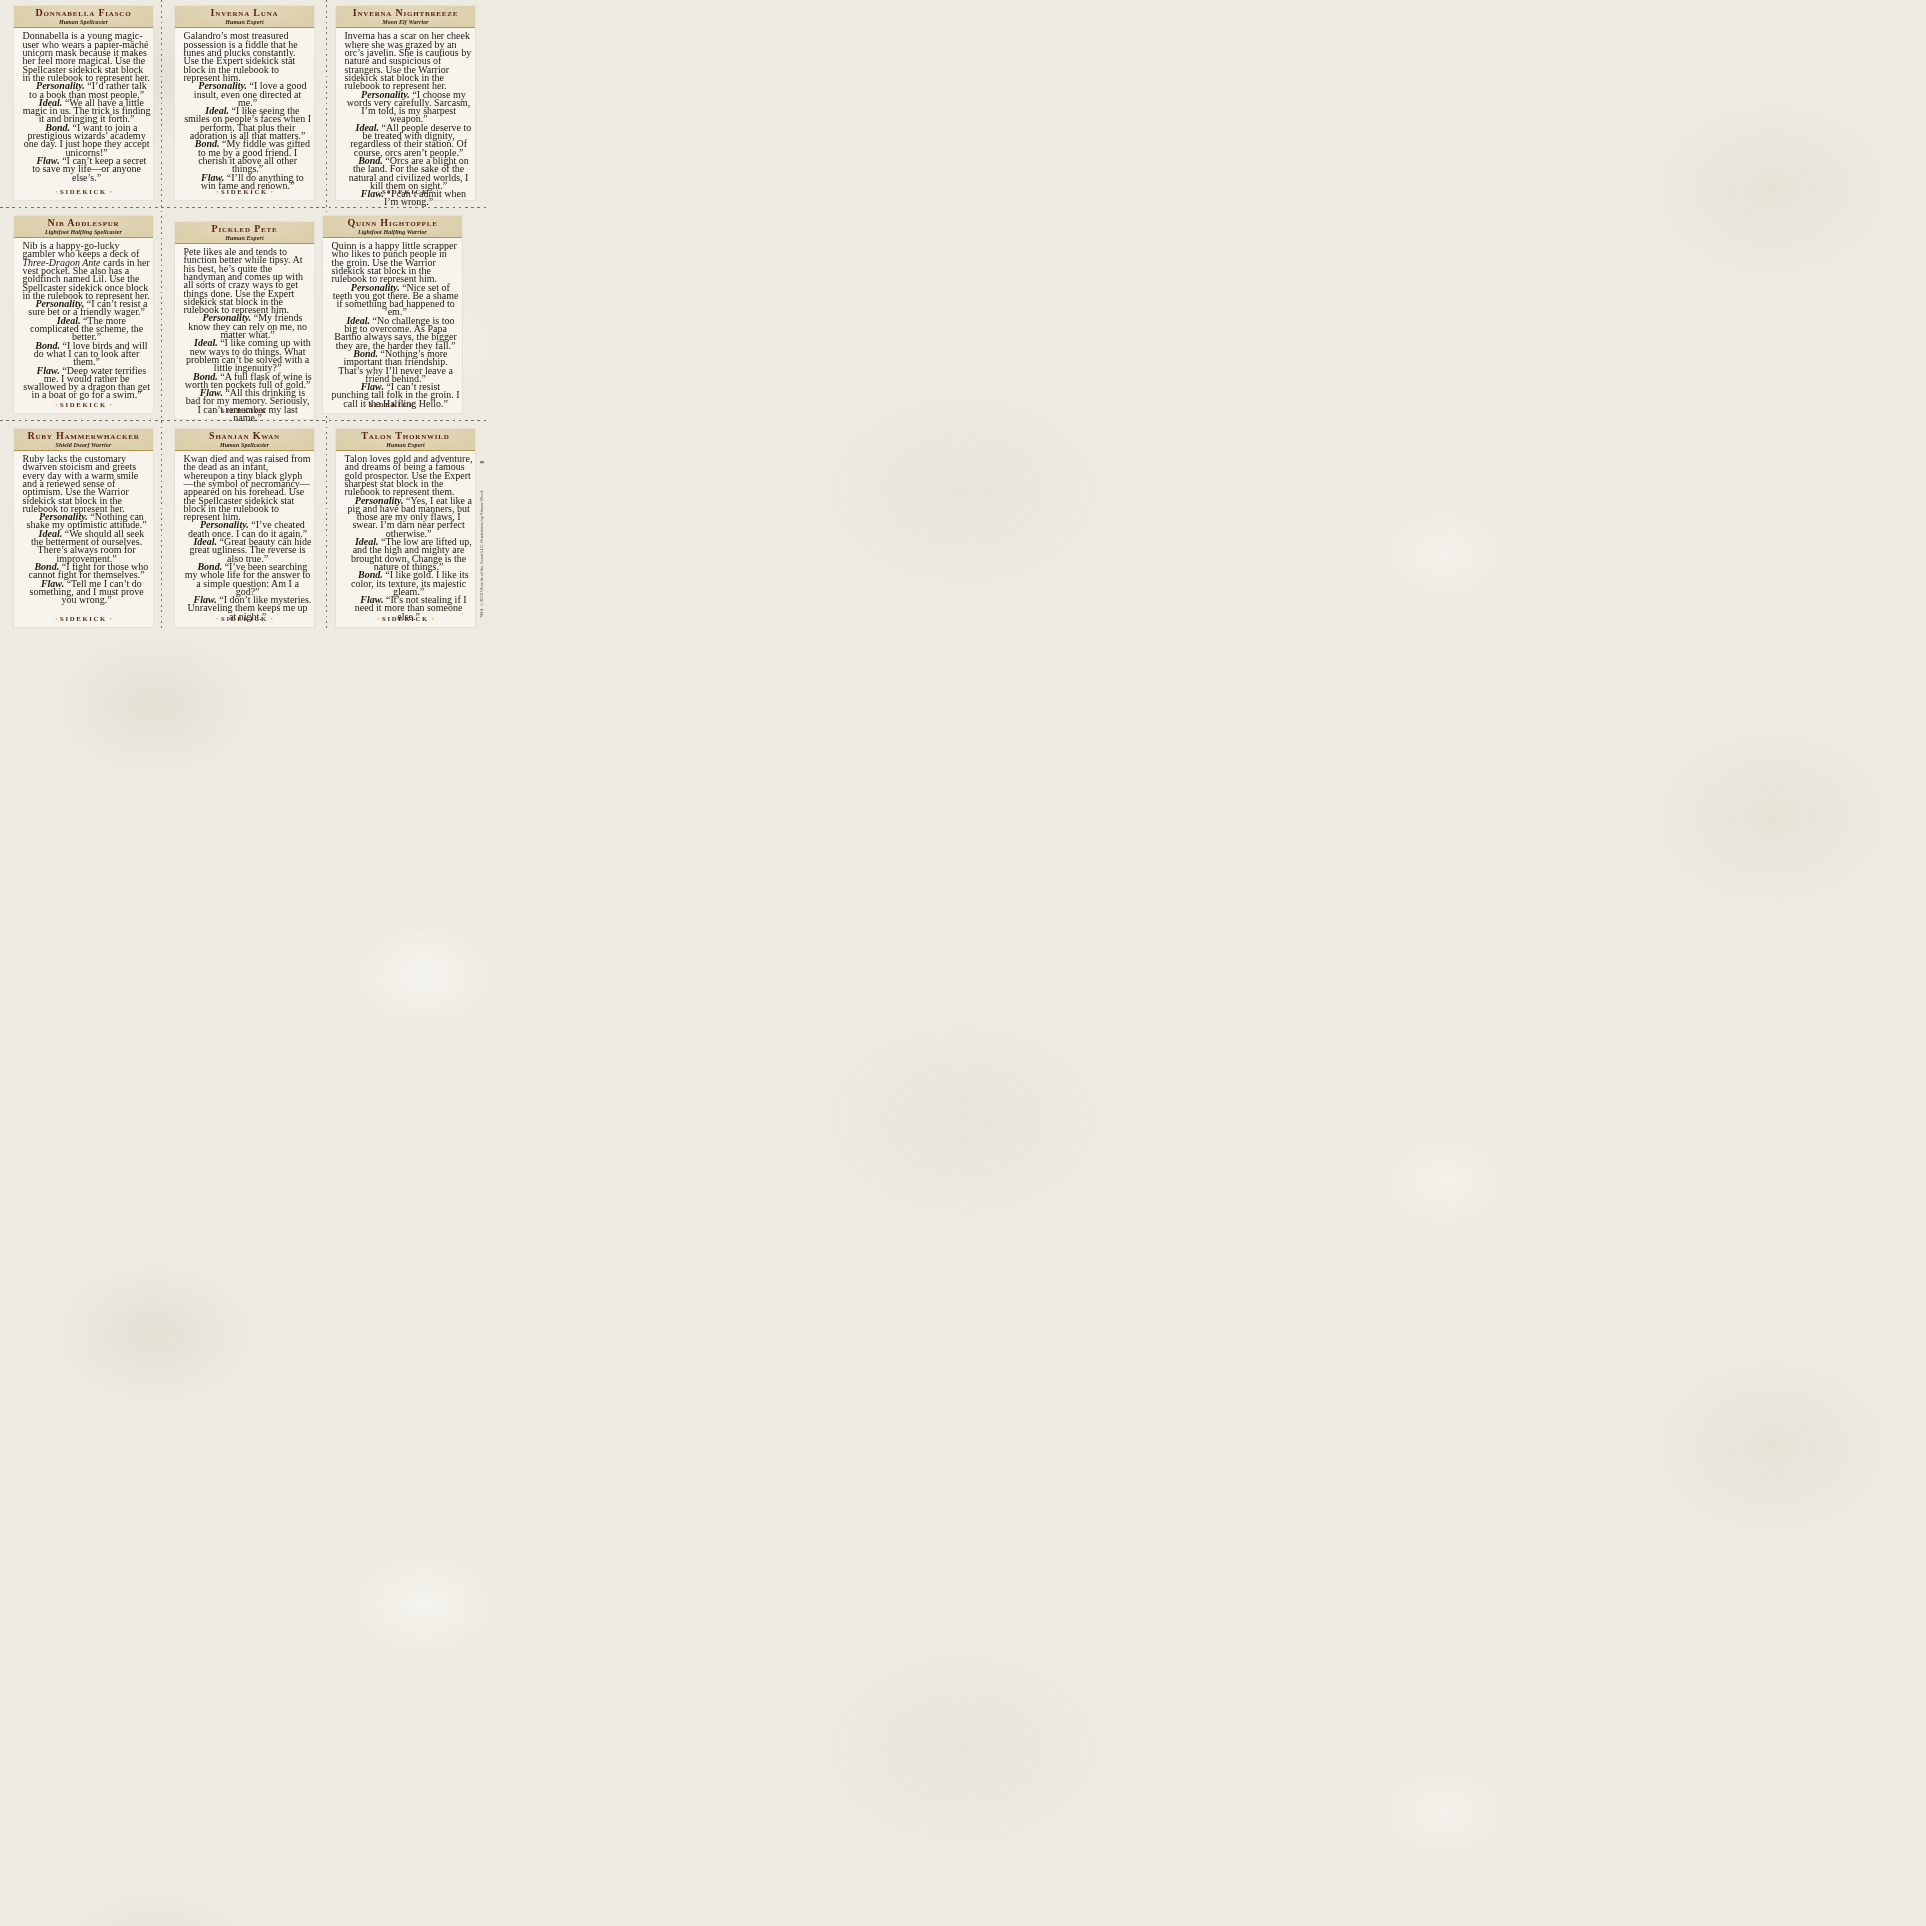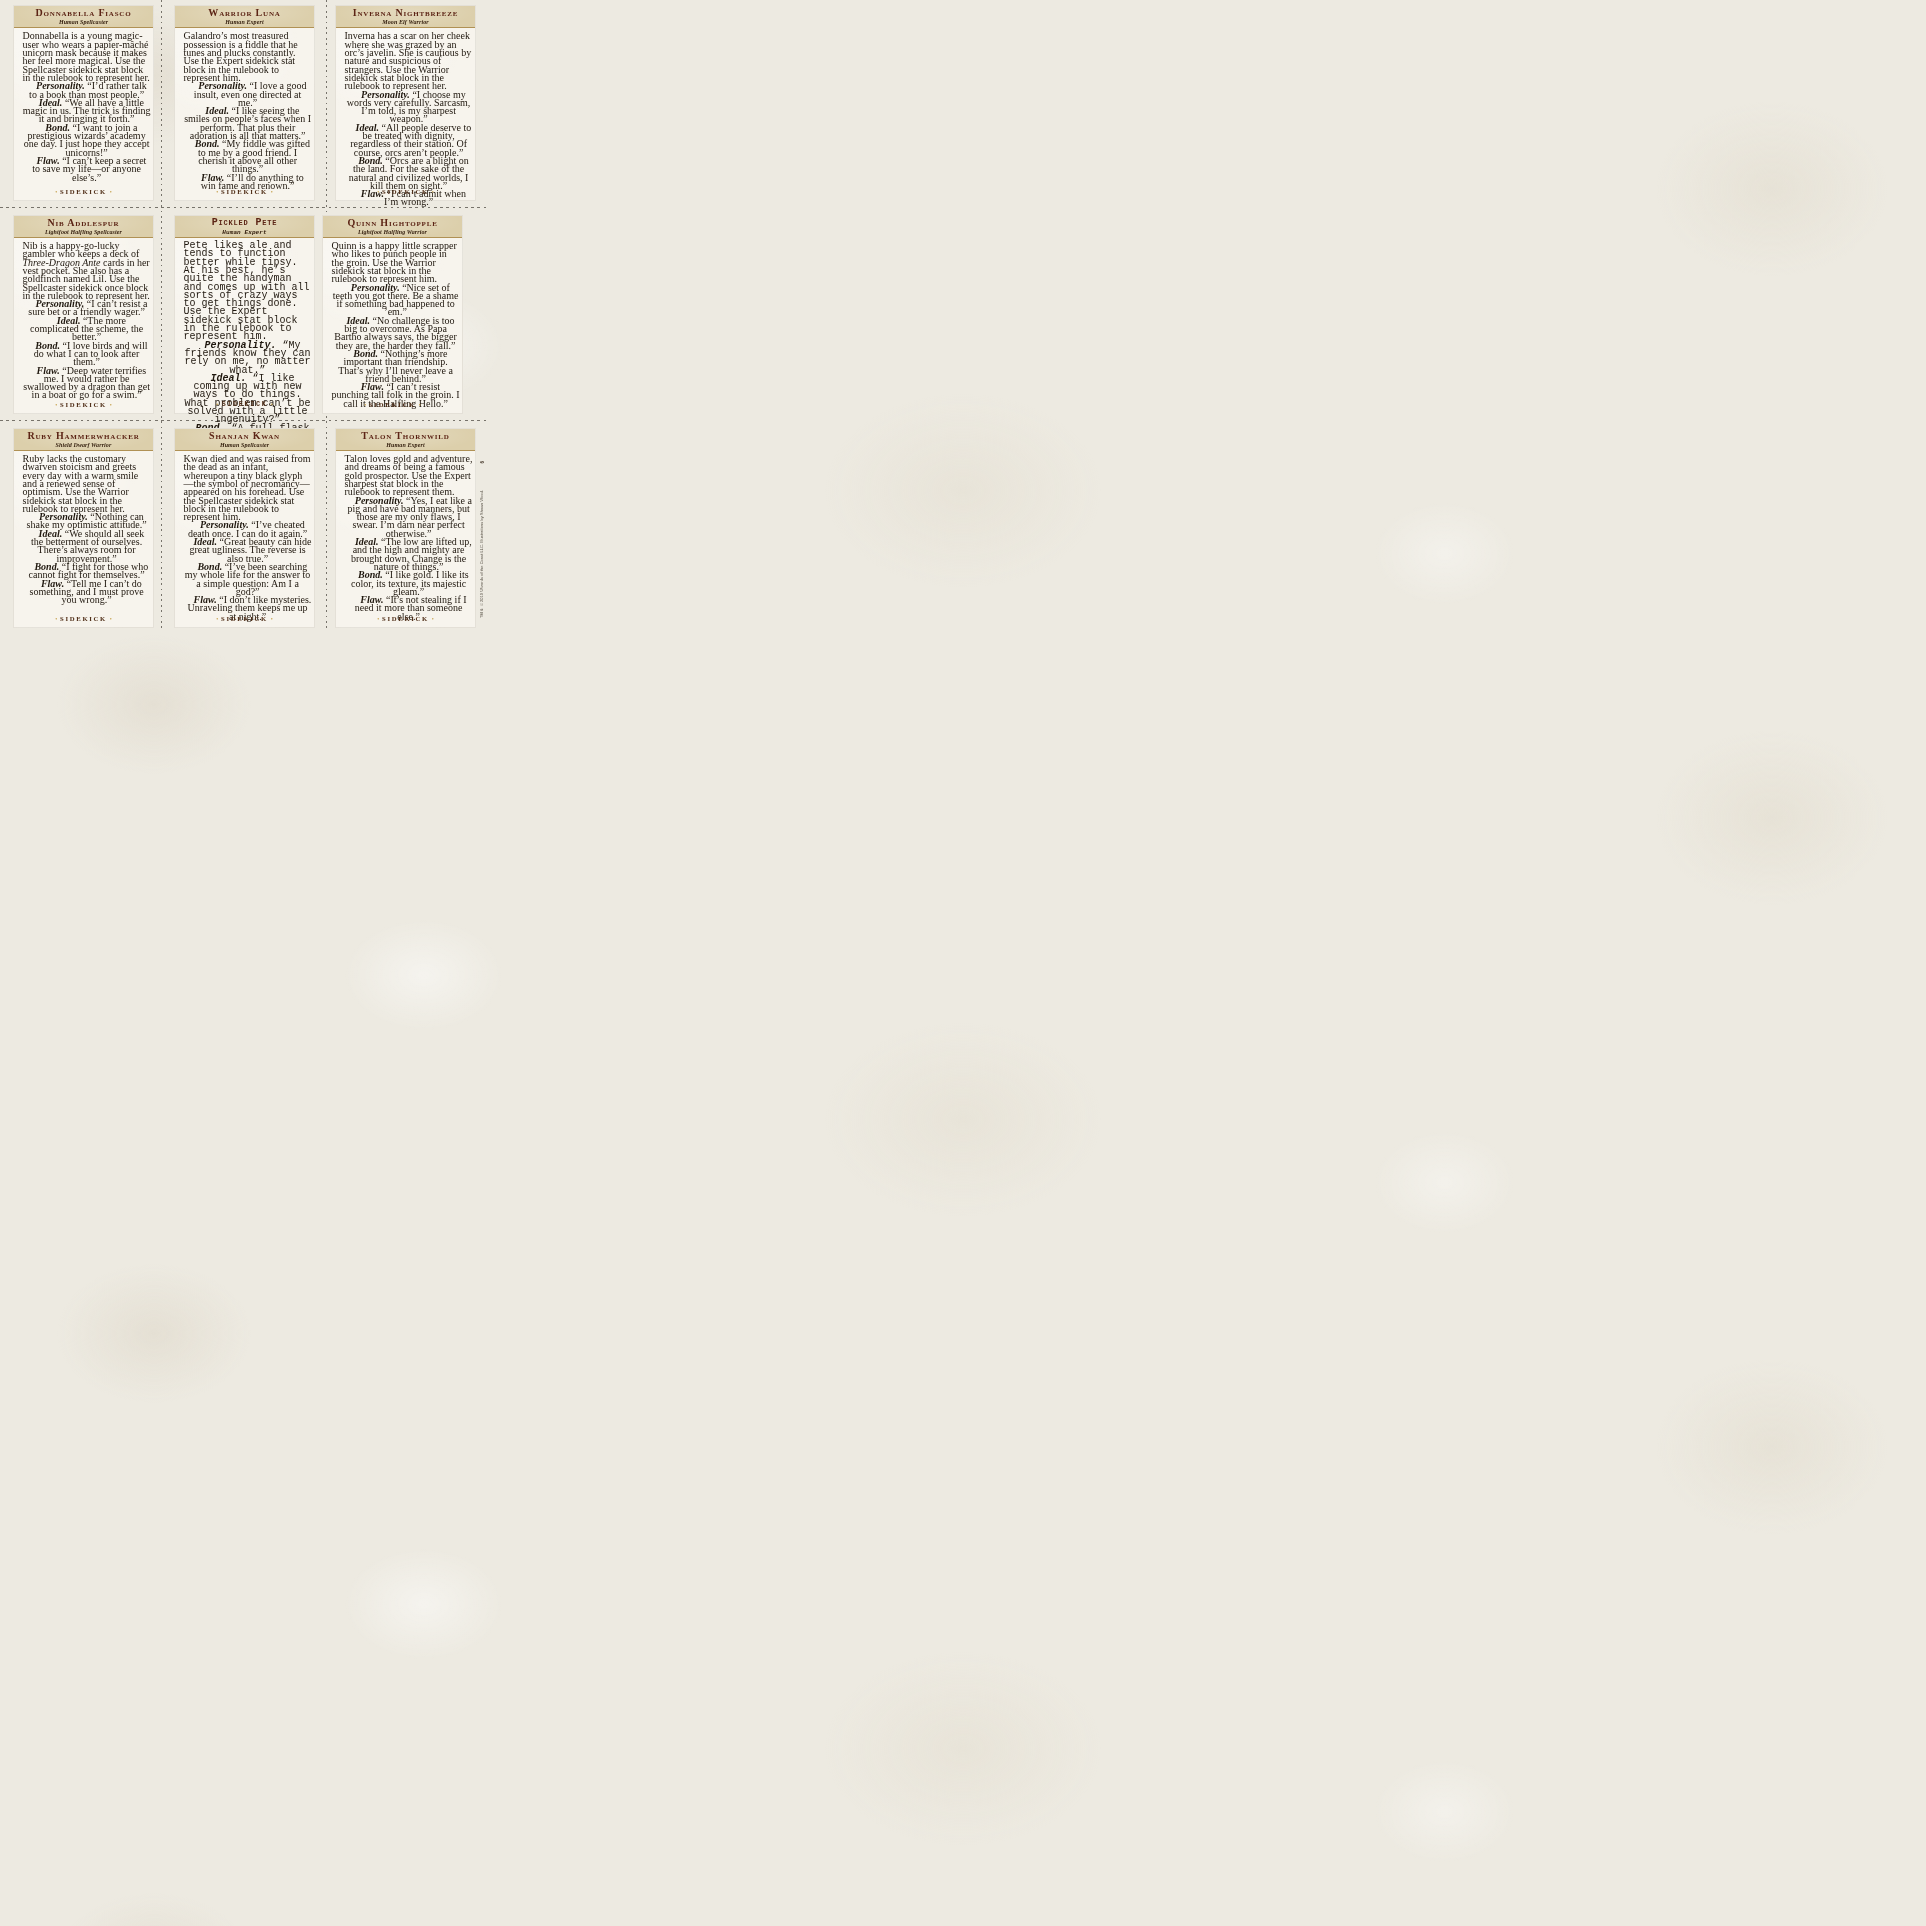--- a/index.html
+++ b/index.html
@@ -63,21 +63,21 @@
           <p class="trait"><span class="trait-label">Ideal.</span> “We all have a little magic in us. The trick is finding it and bringing it forth.”</p>
           <p class="trait"><span class="trait-label">Bond.</span> “I want to join a prestigious wizards’ academy one day. I just hope they accept unicorns!”</p>
           <p class="trait"><span class="trait-label">Flaw.</span> “I can’t keep a secret to save my life—or anyone else’s.”</p>
         </div>
     <footer class="card-footer">
       <span class="dot">•</span><span class="footer-word">SIDEKICK</span><span class="dot">•</span>
     </footer>
   </article>
       <article class="card" style="left: 174px; top: 5.4px; height: 196px;">
     <header class="card-header">
-      <h2 class="card-title">Warrior Luna</h2>
+      <h2 class="card-title">Inverna Luna</h2>
       <div class="card-subtitle">Human Expert</div>
     </header>
     <div class="card-body">
       <p class="intro"><span>Galandro’s most treasured possession is a fiddle that he tunes and plucks constantly. Use the Expert sidekick stat block in the rulebook to represent him.</span></p>
     <p class="trait"><span class="trait-label">Personality.</span> “I love a good insult, even one directed at me.”</p>
           <p class="trait"><span class="trait-label">Ideal.</span> “I like seeing the smiles on people’s faces when I perform. That plus their adoration is all that matters.”</p>
           <p class="trait"><span class="trait-label">Bond.</span> “My fiddle was gifted to me by a good friend. I cherish it above all other things.”</p>
           <p class="trait"><span class="trait-label">Flaw.</span> “I’ll do anything to win fame and renown.”</p>
         </div>
     <footer class="card-footer">
@@ -109,21 +109,21 @@
       <p class="intro"><span>Nib is a happy-go-lucky gambler who keeps a deck of </span><span class="it">Three-Dragon Ante</span><span> cards in her vest pocket. She also has a goldfinch named Lil. Use the Spellcaster sidekick once block in the rulebook to represent her.</span></p>
     <p class="trait"><span class="trait-label">Personality.</span> “I can’t resist a sure bet or a friendly wager.”</p>
           <p class="trait"><span class="trait-label">Ideal.</span> “The more complicated the scheme, the better.”</p>
           <p class="trait"><span class="trait-label">Bond.</span> “I love birds and will do what I can to look after them.”</p>
           <p class="trait"><span class="trait-label">Flaw.</span> “Deep water terrifies me. I would rather be swallowed by a dragon than get in a boat or go for a swim.”</p>
         </div>
     <footer class="card-footer">
       <span class="dot">•</span><span class="footer-word">SIDEKICK</span><span class="dot">•</span>
     </footer>
   </article>
-      <article class="card" style="left: 174px; top: 215px; height: 199px; font-family: Liberation Mono, monospace;">
+      <article class="card" style="left: 174px; top: 221px; height: 199px;">
     <header class="card-header">
       <h2 class="card-title">Pickled Pete</h2>
       <div class="card-subtitle">Human Expert</div>
     </header>
     <div class="card-body">
       <p class="intro"><span>Pete likes ale and tends to function better while tipsy. At his best, he’s quite the handyman and comes up with all sorts of crazy ways to get things done. Use the Expert sidekick stat block in the rulebook to represent him.</span></p>
     <p class="trait"><span class="trait-label">Personality.</span> “My friends know they can rely on me, no matter what.”</p>
           <p class="trait"><span class="trait-label">Ideal.</span> “I like coming up with new ways to do things. What problem can’t be solved with a little ingenuity?”</p>
           <p class="trait"><span class="trait-label">Bond.</span> “A full flask of wine is worth ten pockets full of gold.”</p>
           <p class="trait"><span class="trait-label">Flaw.</span> “All this drinking is bad for my memory. Seriously, I can’t remember my last name.”</p>

